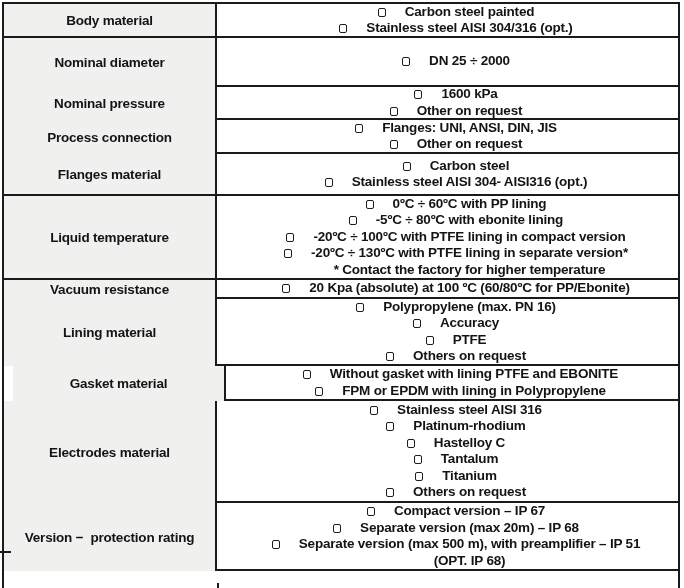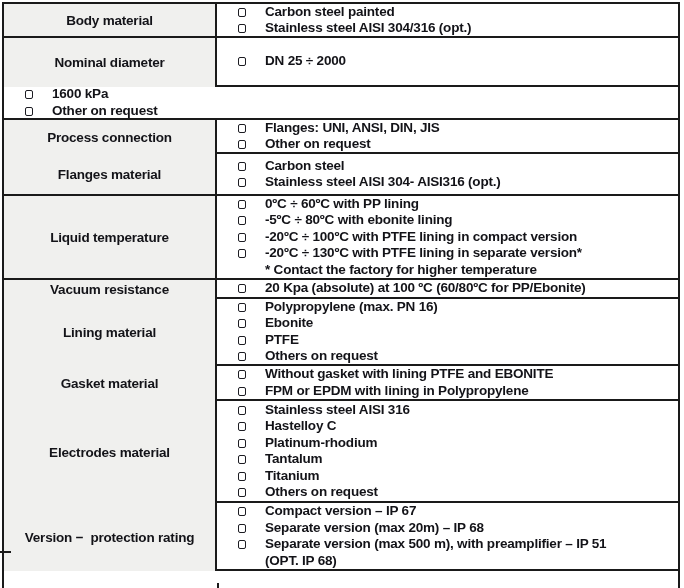--- a/index.html
+++ b/index.html
@@ -60,20 +60,21 @@
     letter-spacing: -0.2px;
     white-space: pre-wrap;
     line-height: 15px;
     padding: 0 4px;
   }
   .item {
     display: flex;
     align-items: flex-start;
     padding-left: 21px;
     line-height: 16.5px;
+    justify-content: center;
   }
   .checkbox {
     flex: 0 0 auto;
     width: 6px;
     height: 7px;
     border: 1.6px solid #1c1c22;
     border-radius: 2px;
     margin-top: 4px;
     margin-right: 19px;
     background: #ffffff;
@@ -136,20 +137,23 @@
       <span class="label">Nominal diameter</span>
     </div>
     <div class="cell right">
           <div class="item">
     <span class="checkbox"></span>
     <span class="item-text">DN 25 ÷ 2000</span>
   </div>
         </div>
   </div>
       <div class="row right-divider" style="height: 33px;">
+    <div class="cell left">
+      <span class="label">Nominal pressure</span>
+    </div>
     <div class="cell right">
           <div class="item">
     <span class="checkbox"></span>
     <span class="item-text">1600 kPa</span>
   </div>
           <div class="item">
     <span class="checkbox"></span>
     <span class="item-text">Other on request</span>
   </div>
         </div>
@@ -226,33 +230,33 @@
     <div class="cell left">
       <span class="label">Lining material</span>
     </div>
     <div class="cell right">
           <div class="item">
     <span class="checkbox"></span>
     <span class="item-text">Polypropylene (max. PN 16)</span>
   </div>
           <div class="item">
     <span class="checkbox"></span>
-    <span class="item-text">Ebonite</span>
+    <span class="item-text">Accuracy</span>
   </div>
           <div class="item">
     <span class="checkbox"></span>
     <span class="item-text">PTFE</span>
   </div>
           <div class="item">
     <span class="checkbox"></span>
     <span class="item-text">Others on request</span>
   </div>
         </div>
   </div>
-      <div class="row right-divider" style="height: 35px;">
+      <div class="row right-divider" style="height: 35px; margin-left: 9px;">
     <div class="cell left">
       <span class="label">Gasket material</span>
     </div>
     <div class="cell right">
           <div class="item">
     <span class="checkbox"></span>
     <span class="item-text">Without gasket with lining PTFE and EBONITE</span>
   </div>
           <div class="item">
     <span class="checkbox"></span>
@@ -264,25 +268,25 @@
     <div class="cell left">
       <span class="label">Electrodes material</span>
     </div>
     <div class="cell right">
           <div class="item">
     <span class="checkbox"></span>
     <span class="item-text">Stainless steel AISI 316</span>
   </div>
           <div class="item">
     <span class="checkbox"></span>
+    <span class="item-text">Platinum-rhodium</span>
+  </div>
+          <div class="item">
+    <span class="checkbox"></span>
     <span class="item-text">Hastelloy C</span>
-  </div>
-          <div class="item">
-    <span class="checkbox"></span>
-    <span class="item-text">Platinum-rhodium</span>
   </div>
           <div class="item">
     <span class="checkbox"></span>
     <span class="item-text">Tantalum</span>
   </div>
           <div class="item">
     <span class="checkbox"></span>
     <span class="item-text">Titanium</span>
   </div>
           <div class="item">

